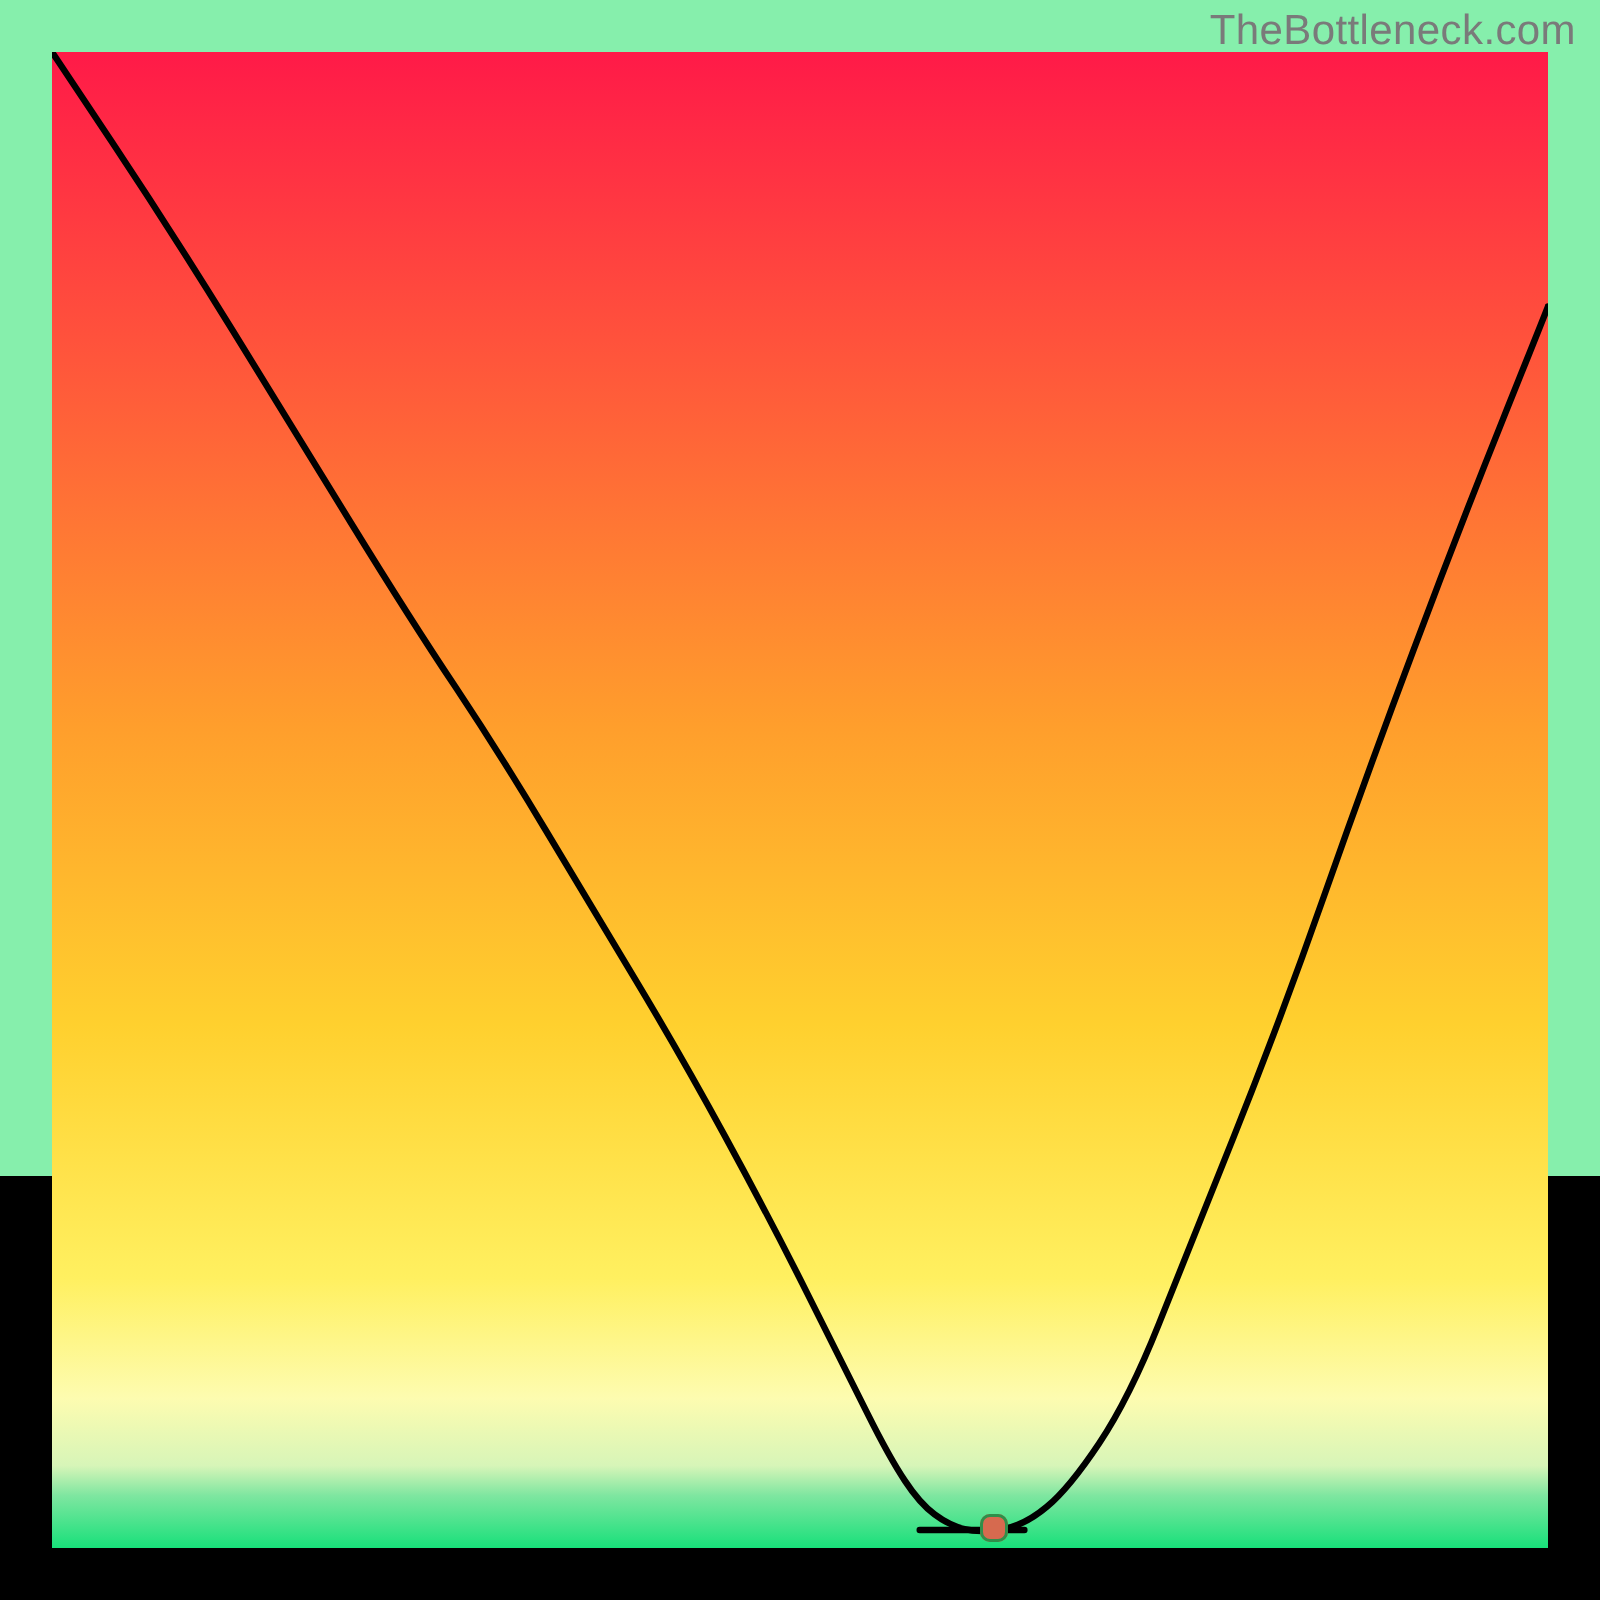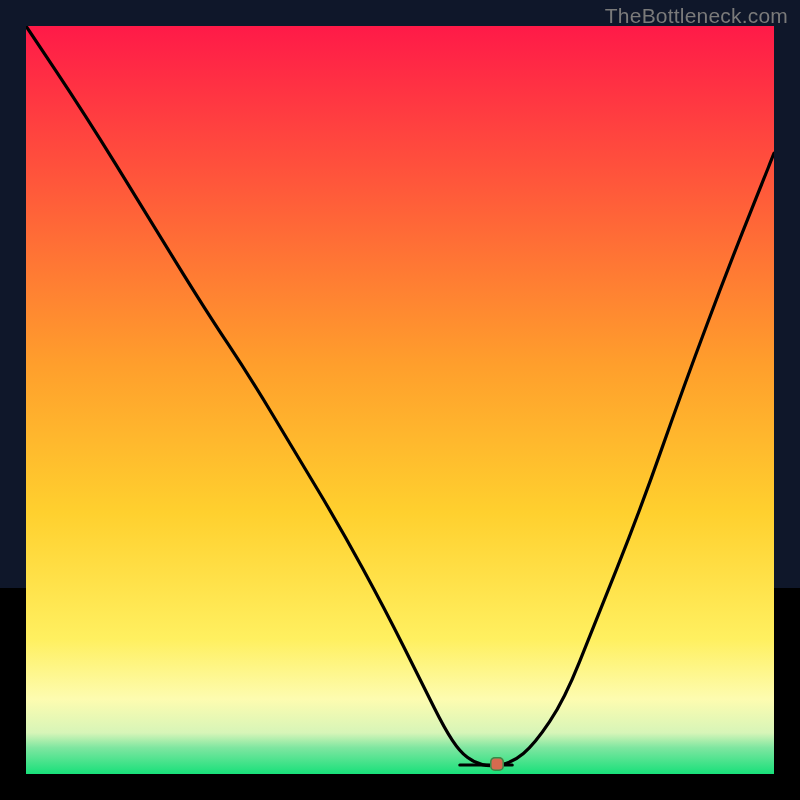--- a/index.html
+++ b/index.html
@@ -8,21 +8,21 @@
     width: 800px;
     height: 800px;
     background: #000;
     font-family: Arial, Helvetica, sans-serif;
     overflow: hidden;
   }
   .frame {
     position: relative;
     width: 800px;
     height: 588px;
-    background: #0f172a;
+    background: #86efac;
   }
   .watermark {
     position: absolute;
     top: 4px;
     right: 12px;
     color: #7a7a7a;
     font-size: 21px;
     font-weight: 500;
     letter-spacing: 0.2px;
     z-index: 10;

